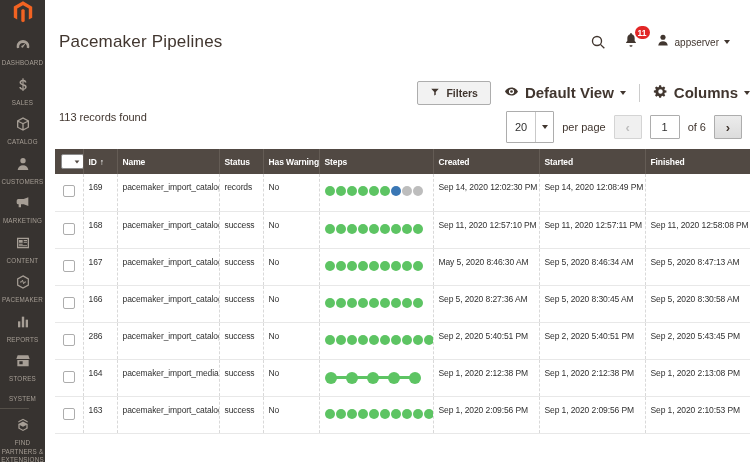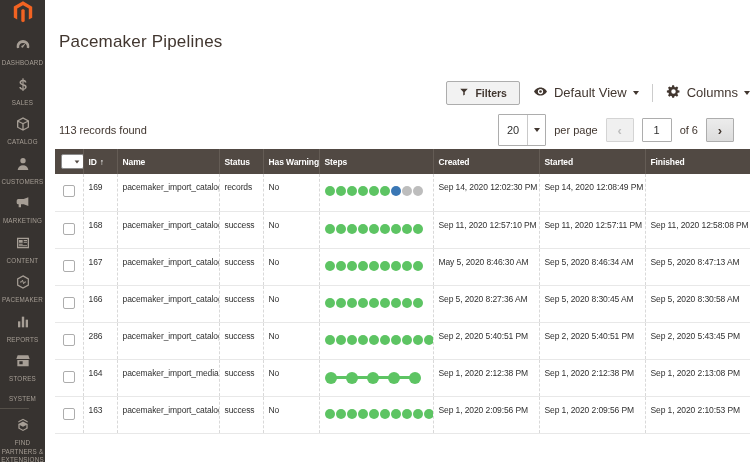--- a/index.html
+++ b/index.html
@@ -34,25 +34,25 @@
   .caret { width:0; height:0; border-left:3.5px solid transparent; border-right:3.5px solid transparent; border-top:4px solid #41362f; }
 
   .action-bar { height:36px; background:#f8f8f8; display:flex; align-items:center; justify-content:flex-end; padding-right:23px; flex-shrink:0; }
   .btn-primary { background:#eb5202; border:1px solid #eb5202; border-radius:1px; color:#fff;
     font-weight:bold; font-size:10.5px; padding:7px 13px; cursor:pointer; font-family:inherit; }
 
   .grid-toolbar { height:37px; display:flex; align-items:center; justify-content:flex-end; gap:13px; padding-right:0; }
   .btn-filters { display:flex; align-items:center; gap:6px; background:#f2f2f2; border:1px solid #adadad;
     border-radius:2px; padding:5px 12px; font-size:10.5px; font-weight:bold; color:#41362f; cursor:pointer; font-family:inherit; }
   .btn-filters svg { width:10px; height:10px; }
-  .toolbar-control { display:flex; align-items:center; gap:6px; font-size:13px; color:#41362f; cursor:pointer; }
+  .toolbar-control { display:flex; align-items:center; gap:6px; font-size:15px; color:#41362f; cursor:pointer;font-weight:bold; }
   .toolbar-control svg { width:15px; height:15px; }
   .vdiv { width:1px; height:18px; background:#ccc; }
 
-  .grid-controls { height:38px; display:flex; align-items:center; justify-content:space-between; padding:0 16px 0 14px; }
+  .grid-controls { height:38px; display:flex; align-items:flex-start; justify-content:space-between; padding:0 8px 0 14px; }
   .records { font-size:11px; color:#41362f; }
   .pager { display:flex; align-items:center; gap:8px; font-size:11px; color:#41362f; }
   .select-box { display:flex; align-items:stretch; height:32px; background:#fff; border:1px solid #adadad; border-radius:1px; cursor:pointer; }
   .select-box .val { display:flex; align-items:center; padding:0 8px; font-size:11px; color:#303030; }
   .select-box .carwrap { width:18px; border-left:1px solid #c9c9c9; display:flex; align-items:center; justify-content:center; }
   .page-btn { width:28px; height:24px; display:flex; align-items:center; justify-content:center;
     border:1px solid #d4d4d4; background:#f0f0f0; color:#bdbdbd; font-size:13px; font-weight:bold; cursor:default; border-radius:1px; }
   .page-btn.next { background:linear-gradient(#ececec,#dcdcdc); border-color:#adadad; color:#41362f; cursor:pointer; }
   .page-input { width:30px; height:24px; border:1px solid #adadad; border-radius:1px; text-align:center;
     font-size:11px; color:#303030; font-family:inherit; }
@@ -163,20 +163,42 @@
             </svg></span>
           <span class="nav-label">FIND PARTNERS &amp; EXTENSIONS</span>
         </div>
       </nav>
   </aside>
 
   <main class="main">
 
     <div class="page-header">
       <h1 class="page-title">Pacemaker Pipelines</h1>
+      <div class="header-actions">
+        <span class="icon-btn">
+            <svg viewBox="0 0 24 24" fill="none" stroke="#41362f" stroke-width="2">
+              <circle cx="10.5" cy="10.5" r="6.8"></circle>
+              <path d="M15.6 15.6 21.5 21.5"></path>
+            </svg>
+          </span>
+        <span class="icon-btn bell-wrap">
+          <span><svg viewBox="0 0 24 24" fill="#41362f">
+                <path d="M12 22.2a2.3 2.3 0 0 0 2.3-2.3H9.7A2.3 2.3 0 0 0 12 22.2zm7.3-5.6v-1.2l-1.8-1.8V9.3c0-2.9-1.5-5.3-4.2-5.9v-.7a1.3 1.3 0 1 0-2.6 0v.7C8 4 6.5 6.4 6.5 9.3v4.3l-1.8 1.8v1.2z"></path>
+              </svg></span>
+          <span class="badge">11</span>
+        </span>
+        <span class="user">
+          <span><svg viewBox="0 0 24 24" fill="#41362f">
+                <circle cx="12" cy="7.2" r="4.4"></circle>
+                <path d="M3.8 21.5c.5-4.7 4-7.3 8.2-7.3s7.7 2.6 8.2 7.3z"></path>
+              </svg></span>
+          <span class="user-name">appserver</span>
+          <span class="caret"></span>
+        </span>
+      </div>
     </div>
 
 
     <div class="grid-toolbar">
       <button class="btn-filters">
         <span><svg viewBox="0 0 24 24" fill="#41362f">
               <path d="M3 4h18l-7.2 8v6.5l-3.6 2V12z"></path>
             </svg></span>
         <span>Filters</span>
       </button>

